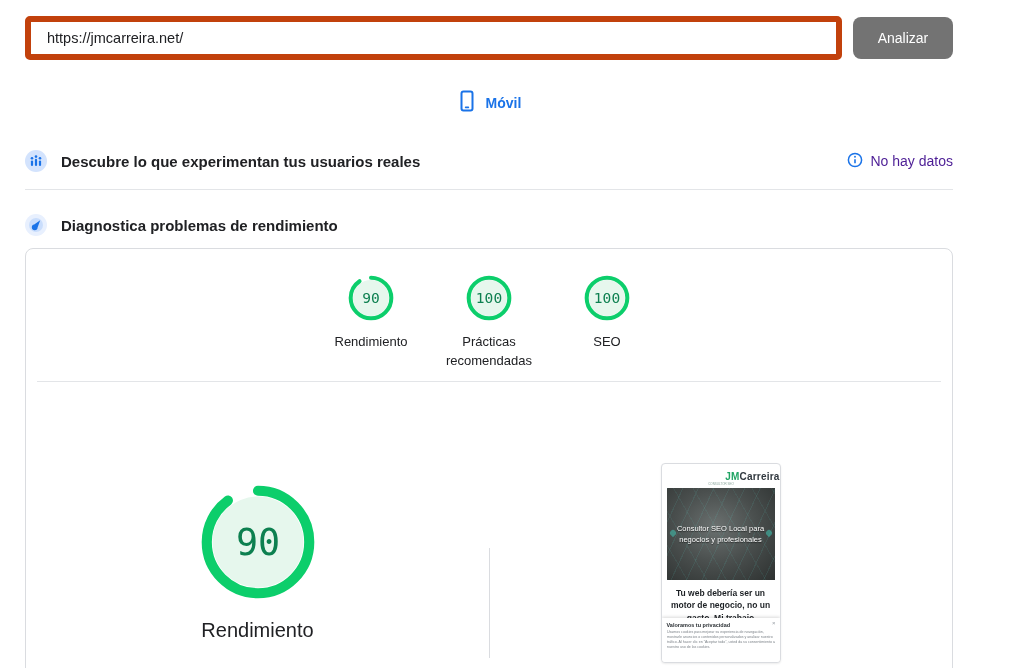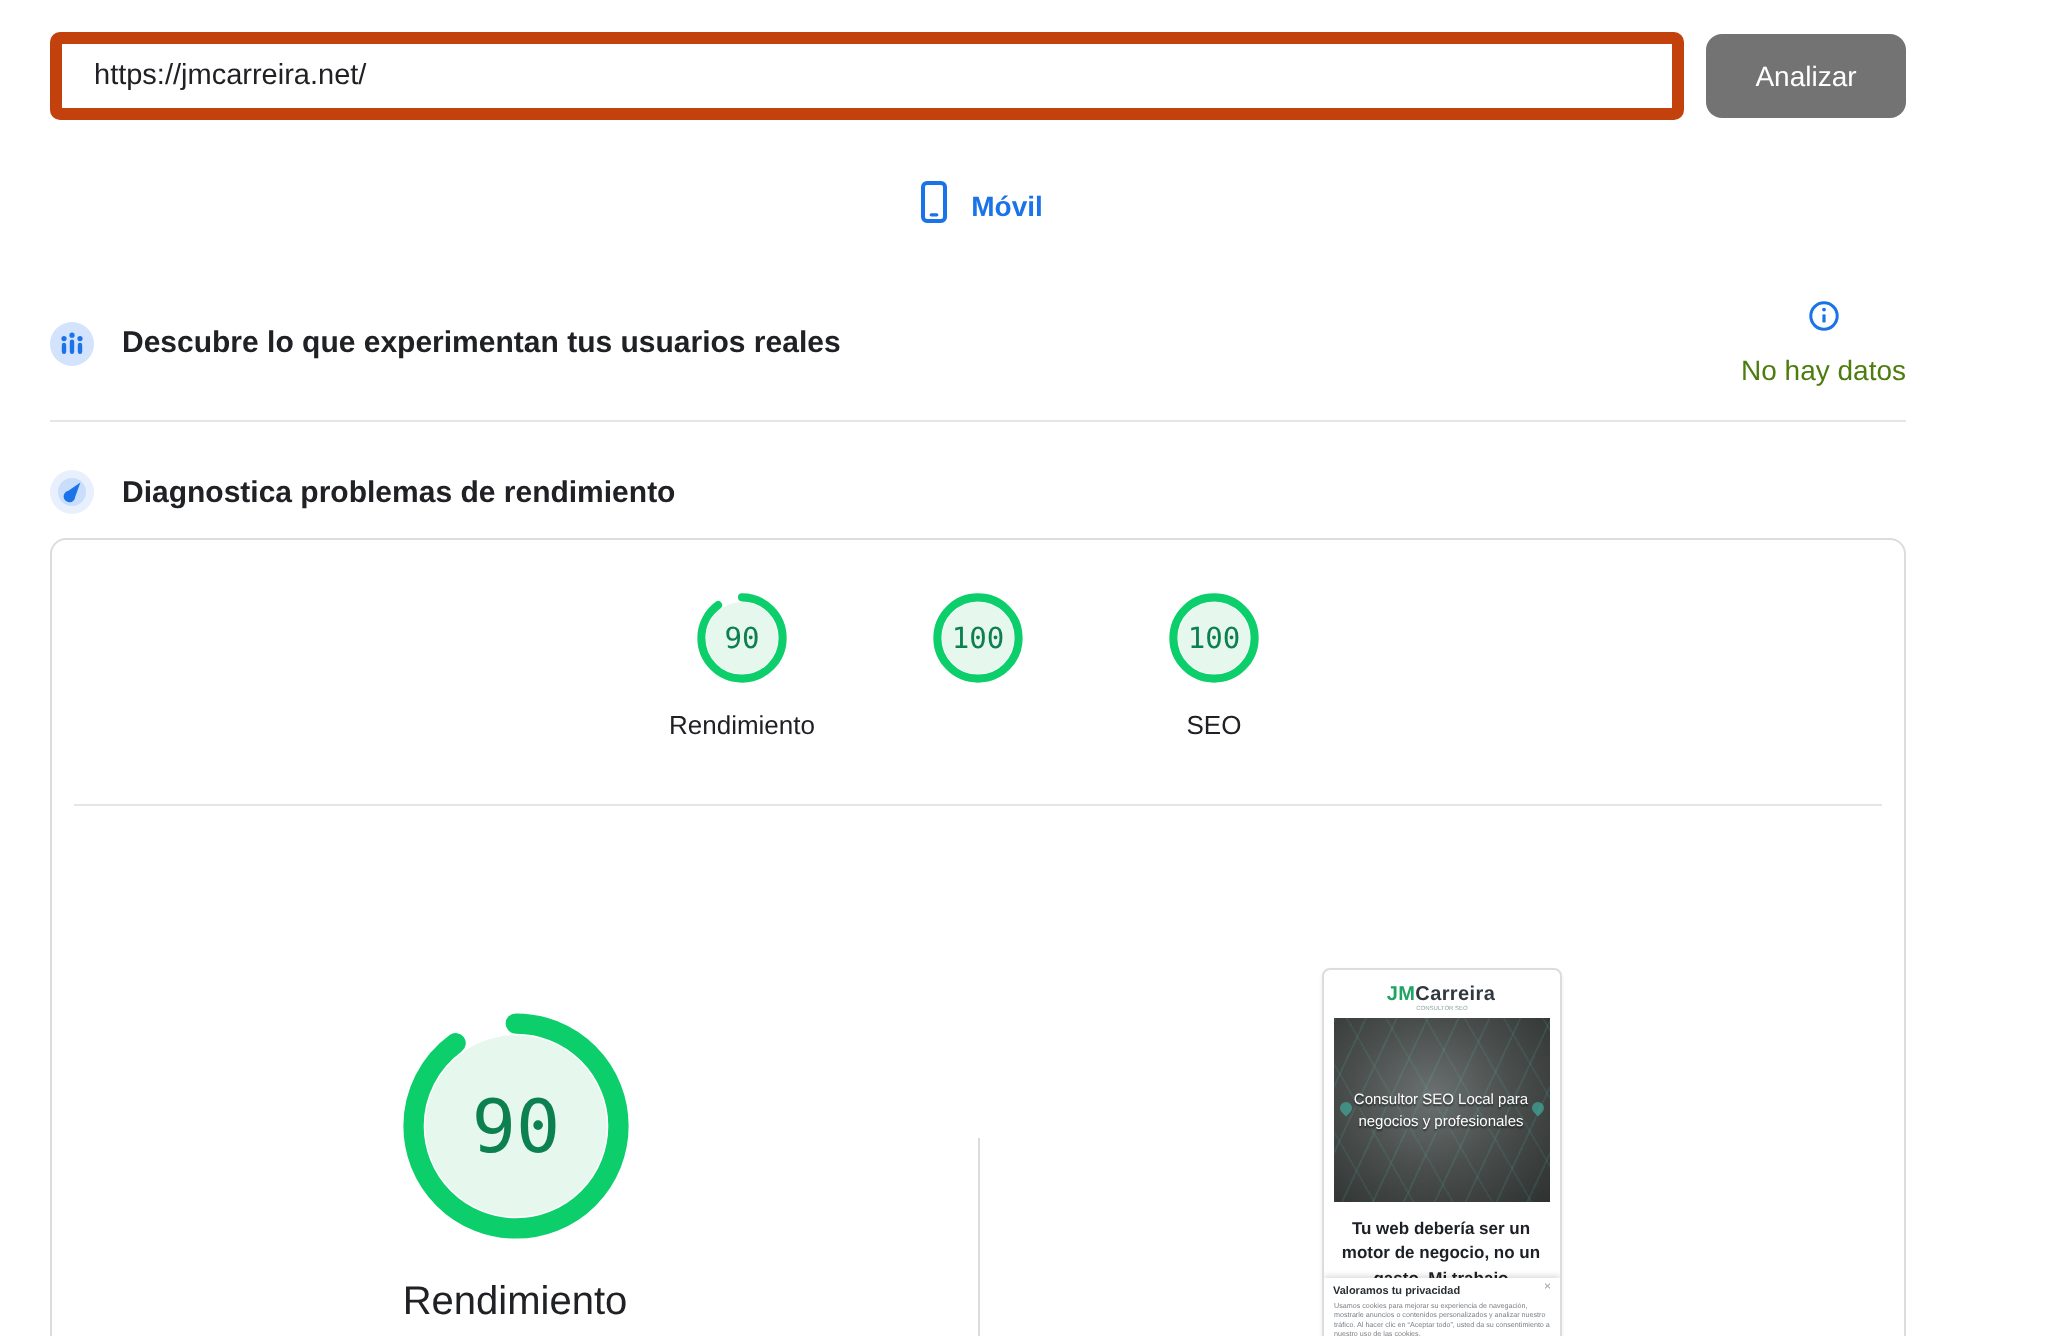--- a/index.html
+++ b/index.html
@@ -24,22 +24,22 @@
   .tab.inactive .tab-content { color:#5f6368; }
   .tab-underline { height:3px; border-radius:3px 3px 0 0; background:transparent; }
   .tab.active .tab-underline { background:#1a73e8; }
 
   
   .section-row { display:flex; align-items:center; margin-top:24px; }
   .section-row.first { margin-top:26px; }
   .section-icon { width:22px; height:22px; margin-right:14px; flex:none; }
   .section-title { font-size:15px; font-weight:bold; color:#202124; }
   .spacer { flex:1; }
-  .status-link { display:flex; align-items:center; gap:8px; color:#4d7c0f;
-                 font-size:14px; cursor:pointer;flex-direction:column; }
+  .status-link { display:flex; align-items:center; gap:8px; color:#4c1d95;
+                 font-size:14px; cursor:pointer; }
   .hdivider { border:none; border-top:1px solid #e3e5e8; margin-top:17px; }
 
   
   .card { margin-top:12px; border:1px solid #dadce0; border-radius:8px;
           height:480px; overflow:hidden; background:#fff; }
   .scores-row { display:flex; justify-content:center; gap:22px; padding-top:26px;
                 height:132px; }
   .score-col { width:96px; display:flex; flex-direction:column; align-items:center; }
   .score-gauge { width:46px; height:46px; }
   .score-label { margin-top:12px; font-size:13px; line-height:1.45; text-align:center;
@@ -50,21 +50,21 @@
   .half { width:50%; display:flex; flex-direction:column; align-items:center; }
   .vert-divider { position:absolute; left:50%; top:166px; height:110px; width:1px;
                   background:#dadce0; }
   .big-gauge { margin-top:102px; width:116px; height:116px; }
   .big-gauge-label { margin-top:19px; font-size:20px; color:#202124; }
 
   
   .thumb { margin-top:81px; width:120px; height:200px; background:#fff;
            border:1px solid #dadce0; border-radius:4px; overflow:hidden;
            box-shadow:0 1px 2px rgba(0,0,0,.08); position:relative; }
-  .thumb-logo { padding-top:7px; text-align:center; font-size:10px; letter-spacing:.2px; }
+  .thumb-logo { padding-top:7px; text-align:right; font-size:10px; letter-spacing:.2px; }
   .thumb-logo .jm { color:#1fa463; font-weight:bold; }
   .thumb-logo .rest { color:#31383f; font-weight:bold; }
   .thumb-tagline { text-align:center; font-size:6px; color:#8aa59b;
                    transform:scale(.5); transform-origin:top center; height:4px; }
   .thumb-hero { margin:2px 5px 0 5px; height:92px; position:relative;
         background:
           repeating-linear-gradient(115deg, rgba(90,210,200,.10) 0 1px, transparent 1px 14px),
           repeating-linear-gradient(60deg, rgba(90,210,200,.08) 0 1px, transparent 1px 17px),
           radial-gradient(ellipse at 45% 42%, #6b7170 0%, #4a4f4e 48%, #2d3130 100%);
         display:flex; align-items:center; justify-content:center; }
@@ -159,20 +159,21 @@
               <text x="60" y="60" dy="0.36em" text-anchor="middle" font-size="38" fill="#0d8050">90</text>
             </svg></div>
         <div class="score-label">Rendimiento</div>
       </div>
       <div class="score-col">
         <div class="score-gauge"><svg class="gauge-svg" viewBox="0 0 120 120" width="100%" height="100%">
               <circle cx="60" cy="60" r="47" fill="#e6f7ed"></circle>
               <circle cx="60" cy="60" r="53" fill="none" stroke="#0cce6b" stroke-width="10.5" pathLength="100" stroke-dasharray="100 0" stroke-linecap="round" transform="rotate(-90 60 60)"></circle>
               <text x="60" y="60" dy="0.36em" text-anchor="middle" font-size="38" fill="#0d8050">100</text>
             </svg></div>
+        <div class="score-label">Prácticas recomendadas</div>
       </div>
       <div class="score-col">
         <div class="score-gauge"><svg class="gauge-svg" viewBox="0 0 120 120" width="100%" height="100%">
               <circle cx="60" cy="60" r="47" fill="#e6f7ed"></circle>
               <circle cx="60" cy="60" r="53" fill="none" stroke="#0cce6b" stroke-width="10.5" pathLength="100" stroke-dasharray="100 0" stroke-linecap="round" transform="rotate(-90 60 60)"></circle>
               <text x="60" y="60" dy="0.36em" text-anchor="middle" font-size="38" fill="#0d8050">100</text>
             </svg></div>
         <div class="score-label">SEO</div>
       </div>
     </div>

